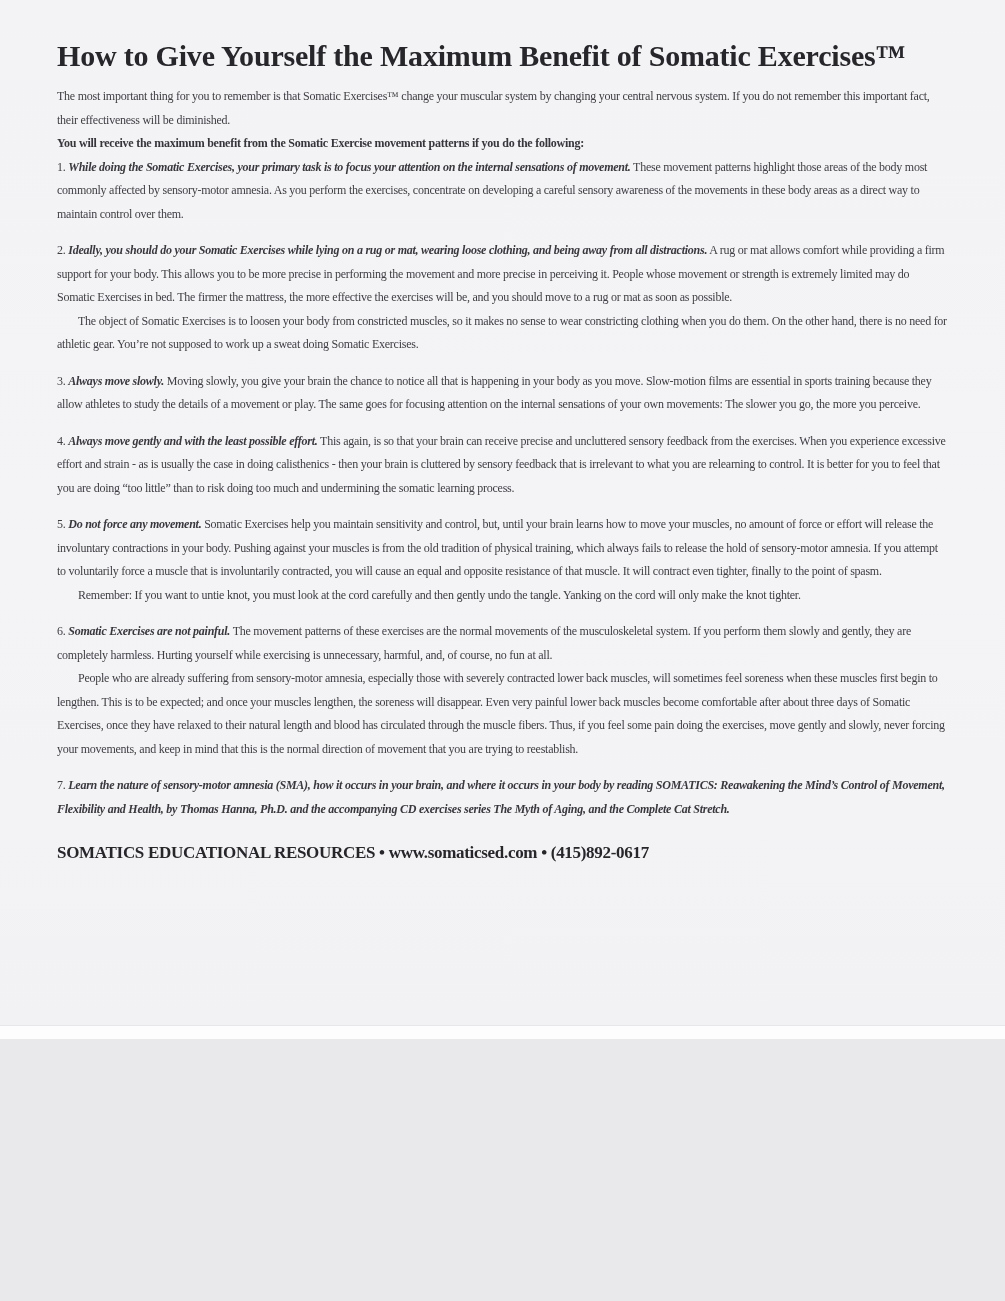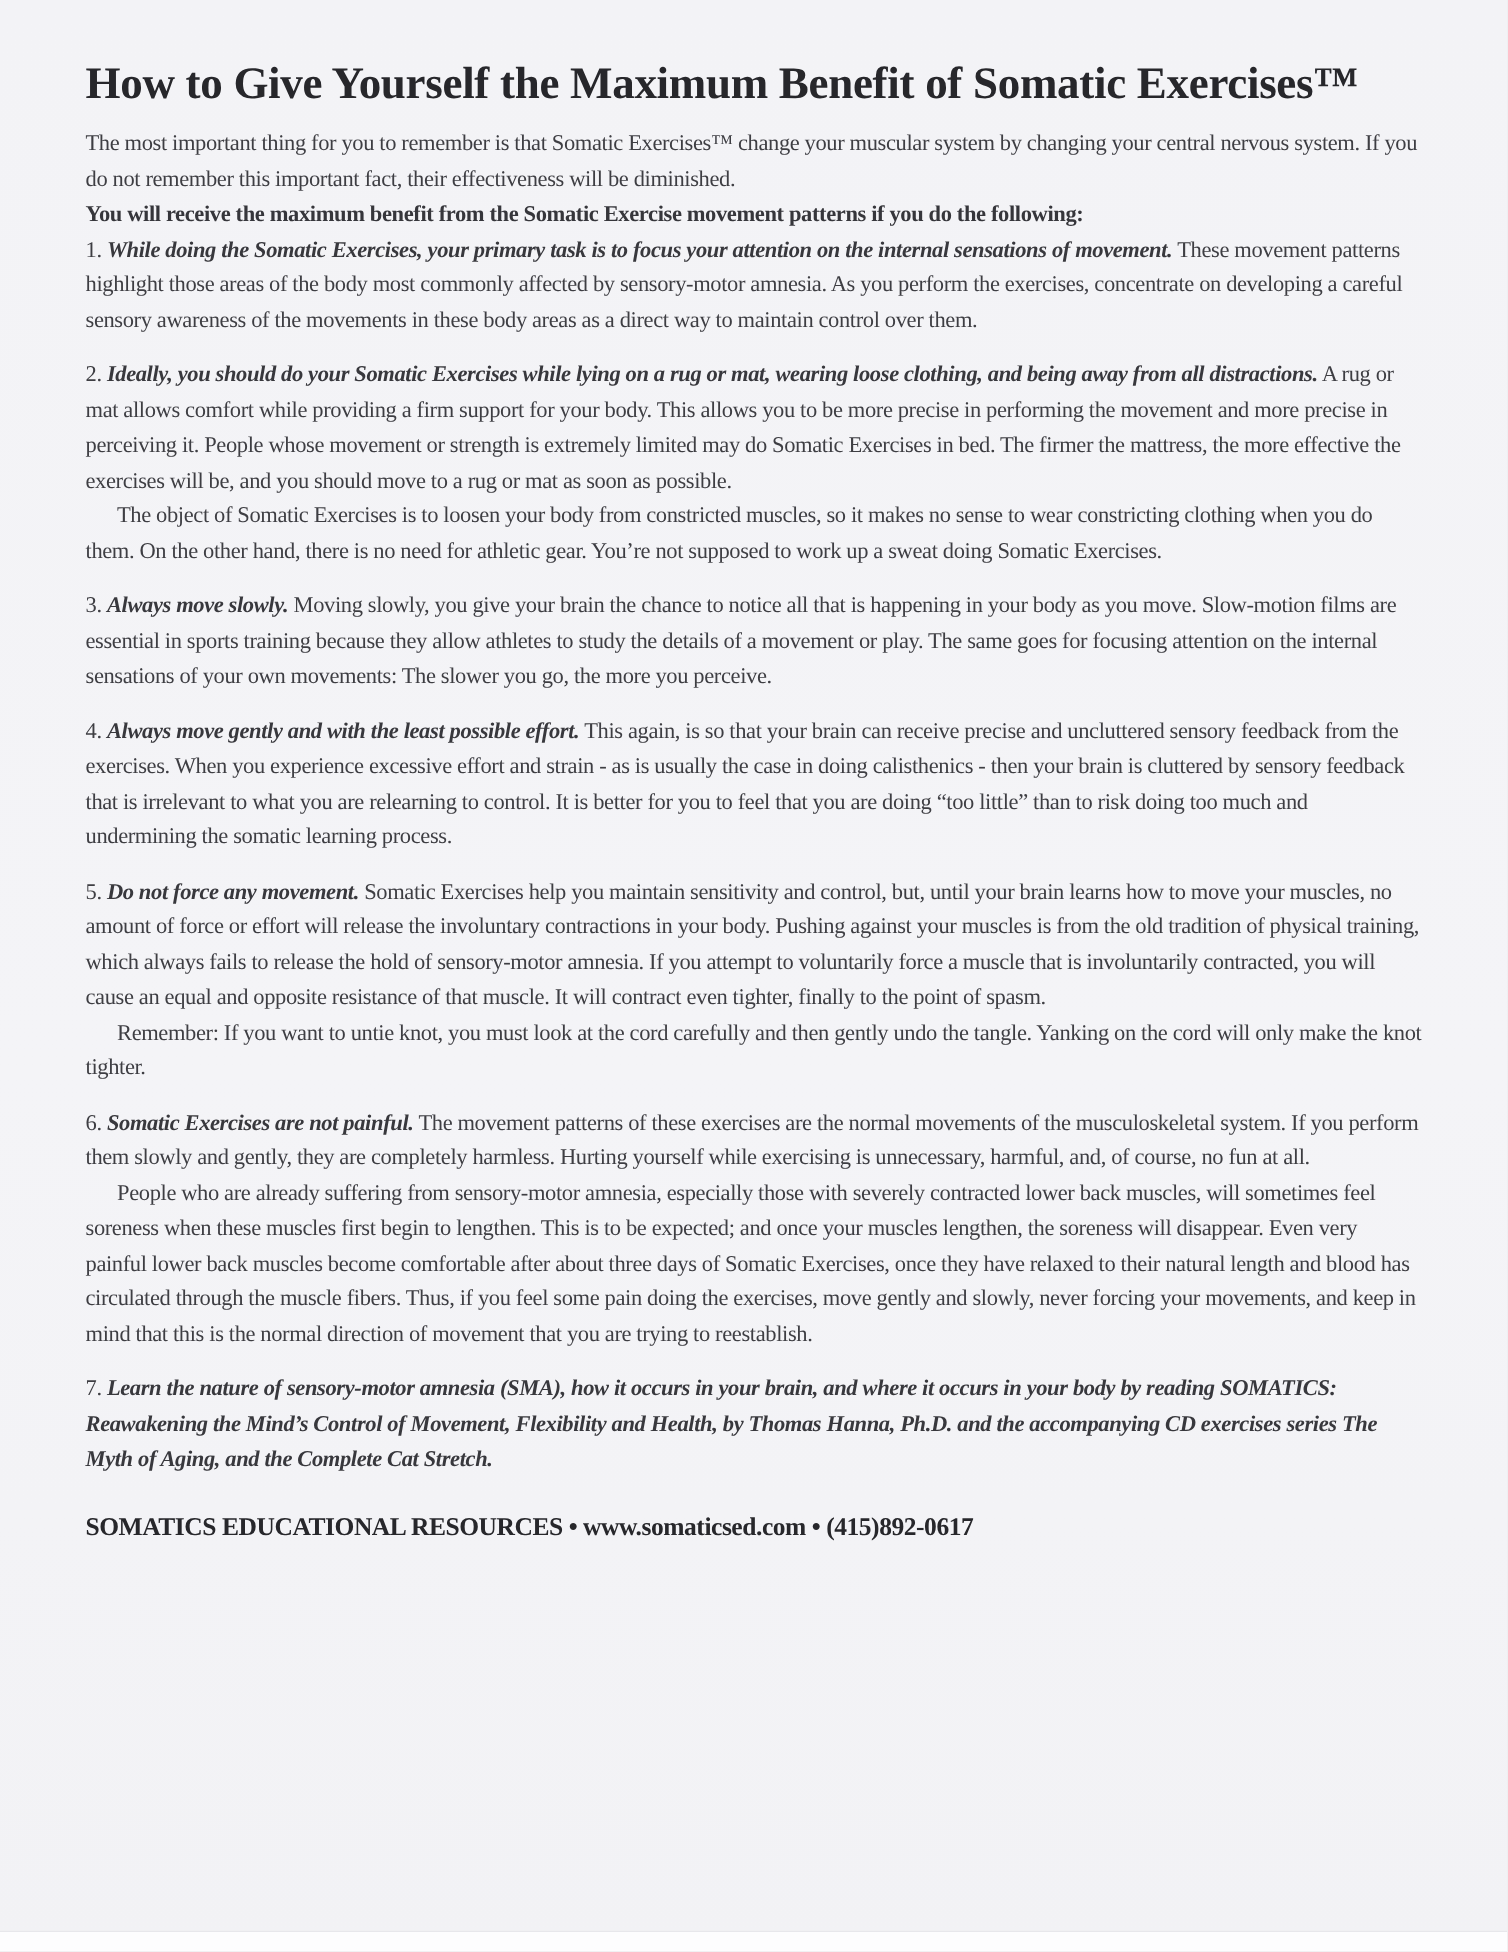--- a/index.html
+++ b/index.html
@@ -4,41 +4,41 @@
 <style>
   html, body {
     margin: 0;
     padding: 0;
     background: #e9e9ec;
     font-family: "Liberation Serif", serif;
   }
   .scan-page {
     position: relative;
     width: 1005px;
-    height: 1301px;
+    height: 1039px;
     margin: 0 auto;
     background: #f4f4f7;
     background-image: linear-gradient(180deg, #f3f3f6 0%, #f4f4f7 55%, #f2f2f5 100%);
     overflow: hidden;
     color: #404045;
   }
   .content {
     padding: 38px 57px 0 57px;
   }
   h1.doc-title {
     margin: 0 0 11px 0;
     font-size: 30px;
     line-height: 36px;
     font-weight: bold;
     color: #27272b;
     letter-spacing: -0.2px;
   }
   p {
     margin: 0;
-    font-size: 15px;
+    font-size: 12px;
     line-height: 23.5px;
     letter-spacing: -0.25px;
     color: #3e3e43;
   }
   p.intro-par { margin-bottom: 0; }
   p.intro-bold {
     font-weight: bold;
     color: #36363b;
   }
   p.item { margin-bottom: 13px; }

